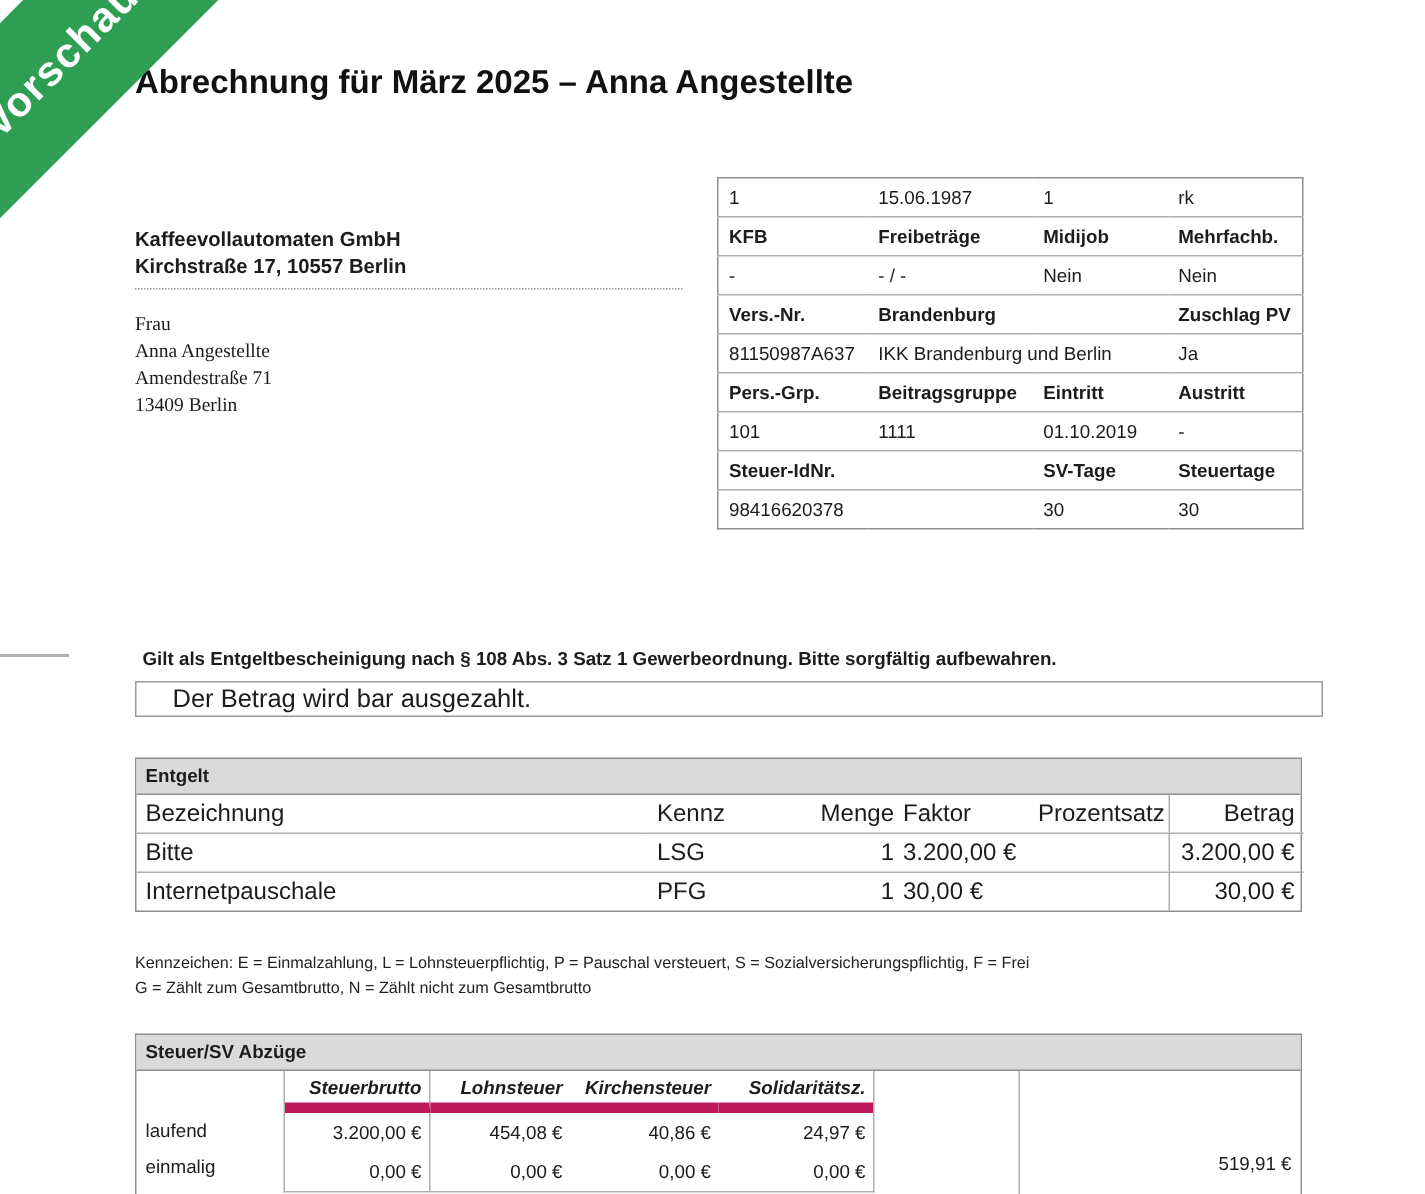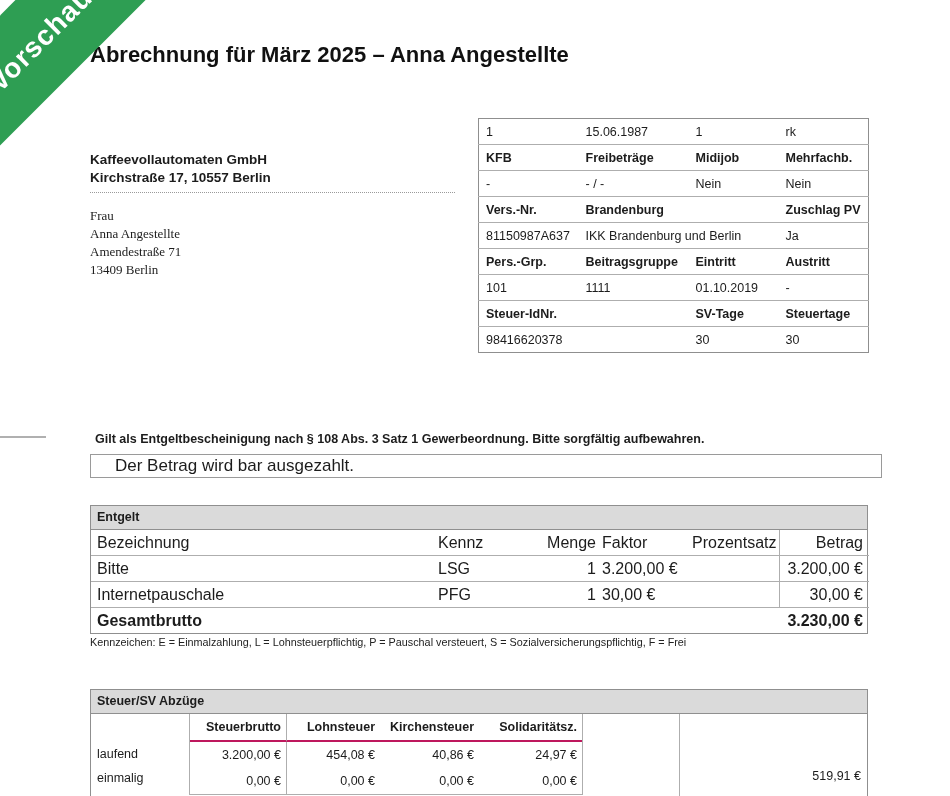--- a/index.html
+++ b/index.html
@@ -57,21 +57,21 @@
   .ded-wrap{position:absolute;left:90px;top:689px;width:778px;height:107px;
     border:1px solid #8f8f8f;border-bottom:none;box-sizing:border-box;}
   .ded-body{position:relative;height:83px;font-size:12.5px;}
   .ded-label{position:absolute;left:6px;white-space:nowrap;}
   .ded-label.l1{top:33px;}
   .ded-label.l2{top:57px;}
   .ded-inner{position:absolute;left:98px;top:0;width:392px;height:80px;
     border-left:1px solid #aeaeae;border-right:1px solid #aeaeae;border-bottom:1px solid #aeaeae;
     display:grid;grid-template-columns:97px 93px 99px 103px;grid-template-rows:28px 26px 26px;}
   .ded-inner .cell{text-align:right;padding-right:5px;display:flex;align-items:center;justify-content:flex-end;white-space:nowrap;}
-  .ded-inner .head{font-weight:bold;border-bottom:2px solid #be185d;}
+  .ded-inner .head{font-weight:bold;border-bottom:7px solid #be185d;font-style:italic;}
   .ded-inner .sb{border-right:1px solid #aeaeae;}
   .ded-vline{position:absolute;left:588px;top:0;bottom:-24px;width:1px;background:#aeaeae;}
   .ded-total{position:absolute;right:6px;top:55px;text-align:right;}
 </style>
 </head>
 <body>
 
 <div class="ribbon-wrap">
   <div class="ribbon" style="background: rgb(46, 158, 83);">
     <span>Vorschau</span>
@@ -190,30 +190,27 @@
       <td class="r bl">3.200,00 €</td>
     </tr>
     <tr>
       <td class="c1">Internetpauschale</td>
       <td class="c2">PFG</td>
       <td class="c3">1</td>
       <td class="c4">30,00 €</td>
       <td class="c5"></td>
       <td class="r bl">30,00 €</td>
     </tr>
-    <tr class="total">
-      <td class="c1" colspan="5">Gesamtbrutto</td>
-      <td class="r">3.230,00 €</td>
-    </tr>
   </tbody>
     </table>
 </div>
 
 <div class="legend">
   <div>Kennzeichen: E = Einmalzahlung, L = Lohnsteuerpflichtig, P = Pauschal versteuert, S = Sozialversicherungspflichtig, F = Frei</div>
+  <div>G = Zählt zum Gesamtbrutto, N = Zählt nicht zum Gesamtbrutto</div>
 </div>
 
 <div class="ded-wrap">
   <div class="band">Steuer/SV Abzüge</div>
   <div class="ded-body">
     <div class="ded-label l1">laufend</div>
     <div class="ded-label l2">einmalig</div>
     <div class="ded-inner">
       <div class="cell head sb">Steuerbrutto</div>
       <div class="cell head">Lohnsteuer</div>

